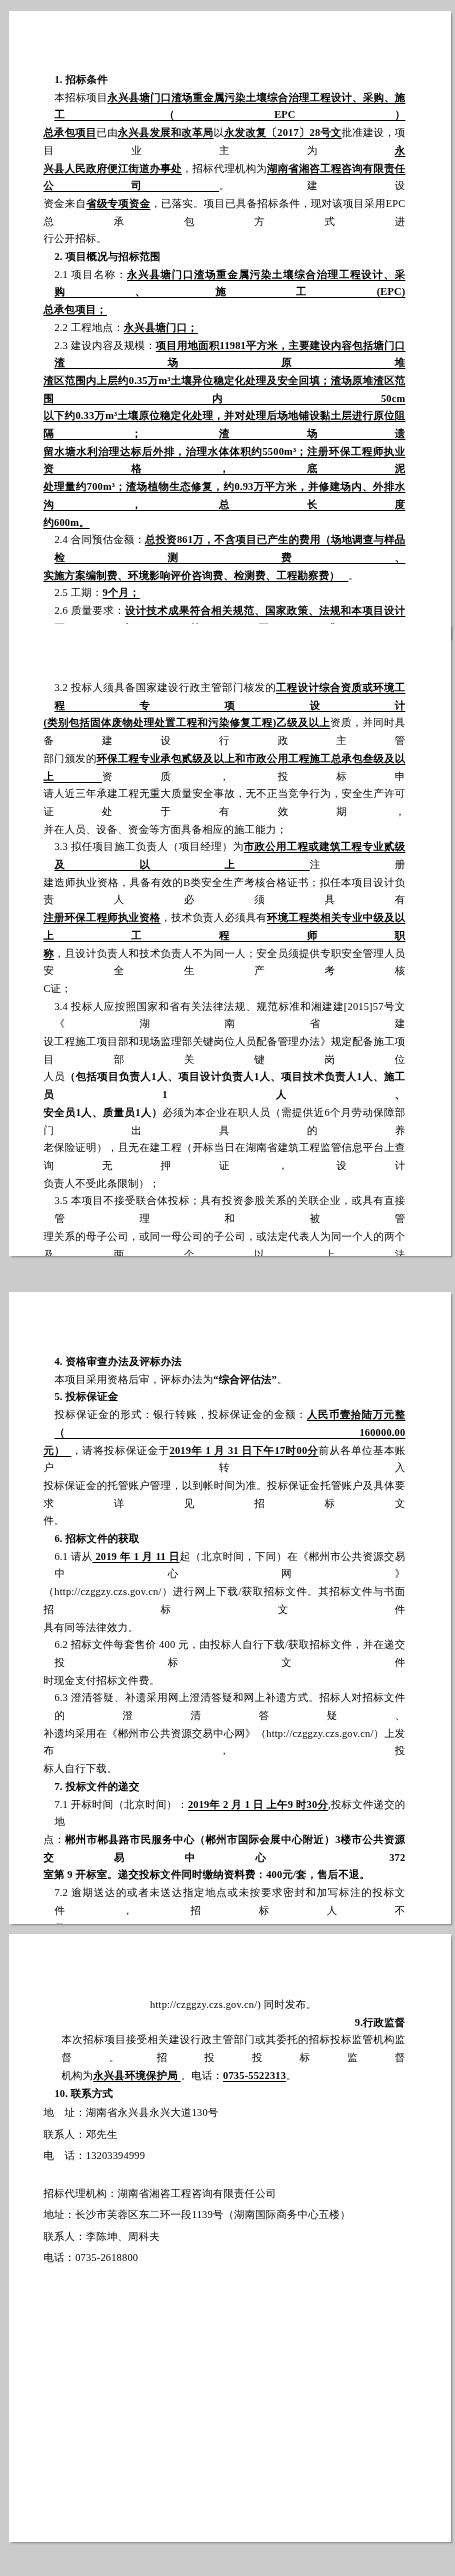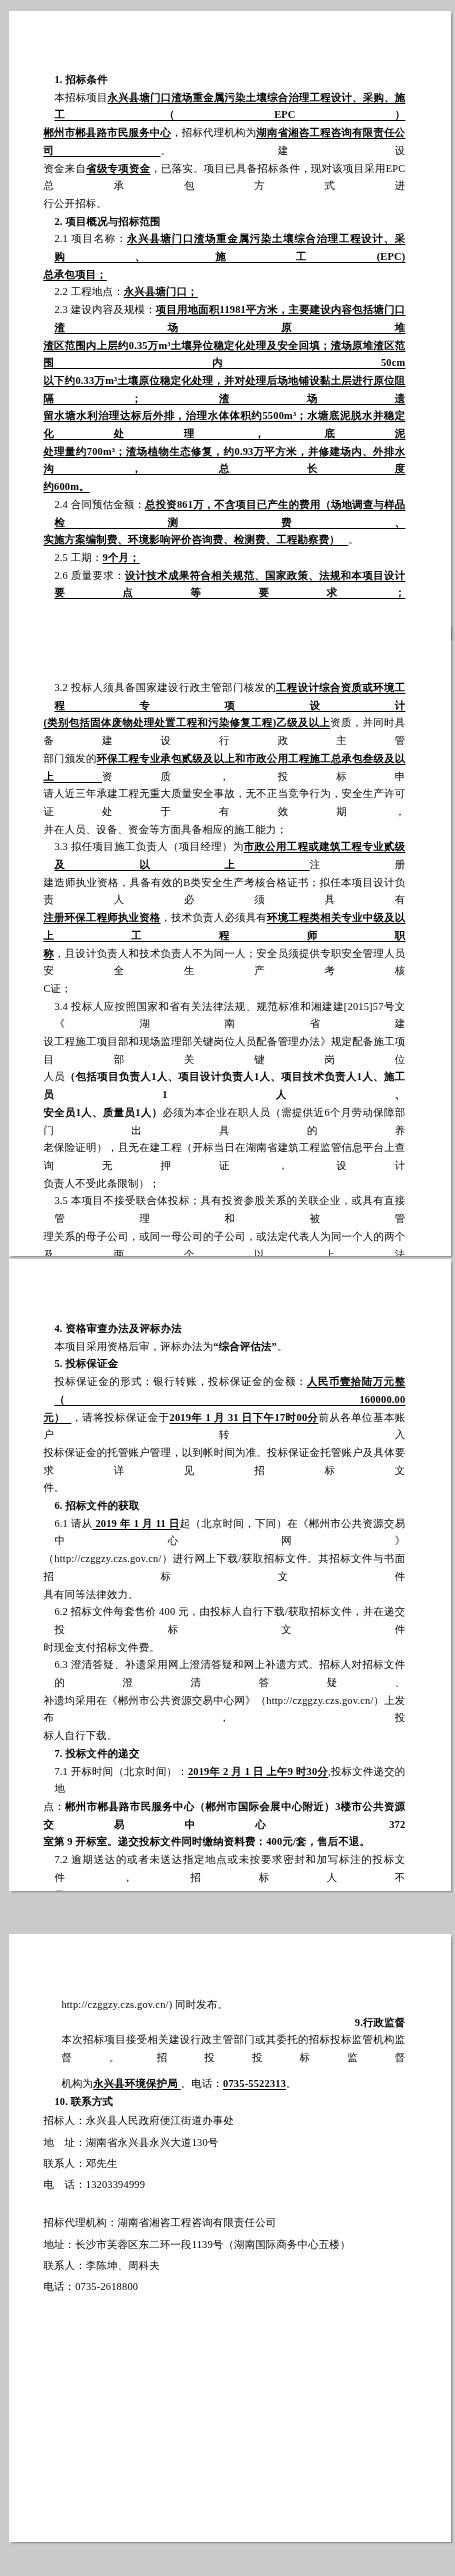--- a/index.html
+++ b/index.html
@@ -24,21 +24,21 @@
     width: 442px;
     background: #ffffff;
     box-sizing: border-box;
     padding-left: 34px;
     padding-right: 46px;
     overflow: hidden;
     box-shadow: 2.1px 2.1px 1.6px rgba(0,0,0,0.25);
   }
   .page-1 { top: 11px;   height: 628px; padding-top: 60px; }
   .page-2 { top: 624px; height: 632px; padding-top: 55px; }
-  .page-3 { top: 1259px; height: 632px; padding-top: 61px; }
+  .page-3 { top: 1292px; height: 632px; padding-top: 61px; }
   .page-4 { top: 1934px; height: 608px; padding-top: 62px; }
 
   .line {
     font-size: 10.4px;
     line-height: 17.7px;
     min-height: 17.7px;
     text-align: left;
     letter-spacing: 0.2px;
   }
   .line.j {
@@ -57,31 +57,32 @@
     text-underline-offset: 2.1px;
   }
 </style>
 </head>
 <body>
 
 <div class="viewer">
   <div class="page page-1">
       <div class="line" style="padding-left: 11px;"><span class="s-b">1.  招标条件</span></div>
       <div class="line j" style="padding-left: 11px;"><span class="s-r">本招标项目</span><span class="s-bu">永兴县塘门口渣场重金属污染土壤综合治理工程设计、采购、施工（EPC）</span></div>
-      <div class="line j"><span class="s-bu">郴州市郴县路市民服务中心</span><span class="s-r">，招标代理机构为</span><span class="s-bu">湖南省湘咨工程咨询有限责任公司</span><span class="s-r">。建设</span></div>
+      <div class="line j"><span class="s-bu">总承包项目</span><span class="s-r">已由</span><span class="s-bu">永兴县发展和改革局</span><span class="s-r">以</span><span class="s-bu">永发改复〔2017〕28号文</span><span class="s-r">批准建设，项目业主为</span><span class="s-bu">永</span></div>
+      <div class="line j"><span class="s-bu">兴县人民政府便江街道办事处</span><span class="s-r">，招标代理机构为</span><span class="s-bu">湖南省湘咨工程咨询有限责任公司</span><span class="s-r">。建设</span></div>
       <div class="line j"><span class="s-r">资金来自</span><span class="s-bu">省级专项资金</span><span class="s-r">，已落实。项目已具备招标条件，现对该项目采用EPC总承包方式进</span></div>
       <div class="line"><span class="s-r">行公开招标。</span></div>
       <div class="line" style="padding-left: 11px;"><span class="s-b">2.  项目概况与招标范围</span></div>
       <div class="line j" style="padding-left: 11px;"><span class="s-r">2.1 项目名称：</span><span class="s-bu">永兴县塘门口渣场重金属污染土壤综合治理工程设计、采购、施工(EPC)</span></div>
       <div class="line"><span class="s-bu">总承包项目；</span></div>
       <div class="line" style="padding-left: 11px;"><span class="s-r">2.2 工程地点：</span><span class="s-bu">永兴县塘门口；</span></div>
       <div class="line j" style="padding-left: 11px;"><span class="s-r">2.3 建设内容及规模：</span><span class="s-bu">项目用地面积11981平方米，主要建设内容包括塘门口渣场原堆</span></div>
       <div class="line j"><span class="s-bu">渣区范围内上层约0.35万m³土壤异位稳定化处理及安全回填；渣场原堆渣区范围内50cm</span></div>
       <div class="line j"><span class="s-bu">以下约0.33万m³土壤原位稳定化处理，并对处理后场地铺设黏土层进行原位阻隔；渣场遗</span></div>
-      <div class="line j"><span class="s-bu">留水塘水利治理达标后外排，治理水体体积约5500m³；水塘底泥脱水并稳定化处理，底泥</span></div>
+      <div class="line j"><span class="s-bu">留水塘水利治理达标后外排，治理水体体积约5500m³；注册环保工程师执业资格，底泥</span></div>
       <div class="line j"><span class="s-bu">处理量约700m³；渣场植物生态修复，约0.93万平方米，并修建场内、外排水沟，总长度</span></div>
       <div class="line"><span class="s-bu">约600m。</span></div>
       <div class="line j" style="padding-left: 11px;"><span class="s-r">2.4 合同预估金额：</span><span class="s-bu">总投资861万，不含项目已产生的费用（场地调查与样品检测费、</span></div>
       <div class="line"><span class="s-bu">实施方案编制费、环境影响评价咨询费、检测费、工程勘察费）&nbsp;&nbsp;&nbsp;</span><span class="s-r">。</span></div>
       <div class="line" style="padding-left: 11px;"><span class="s-r">2.5 工期：</span><span class="s-bu">9个月；</span></div>
       <div class="line j" style="padding-left: 11px;"><span class="s-r">2.6 质量要求：</span><span class="s-bu">设计技术成果符合相关规范、国家政策、法规和本项目设计要点等要求；</span></div>
       <div class="line j"></div>
     </div>
   <div class="page page-2">
       <div class="line j" style="padding-left: 11px;"><span class="s-r">3.2 投标人须具备国家建设行政主管部门核发的</span><span class="s-bu">工程设计综合资质或环境工程专项设计</span></div>
@@ -121,26 +122,25 @@
       <div class="line j"><span class="s-r">补遗均采用在《郴州市公共资源交易中心网》（http://czggzy.czs.gov.cn/）上发布，投</span></div>
       <div class="line"><span class="s-r">标人自行下载。</span></div>
       <div class="line" style="padding-left: 11px;"><span class="s-b">7.  投标文件的递交</span></div>
       <div class="line j" style="padding-left: 11px;"><span class="s-r">7.1 开标时间（北京时间）：</span><span class="s-bu">2019年 2 月 1 日 上午9  时30分</span><span class="s-r">,投标文件递交的地</span></div>
       <div class="line j"><span class="s-r">点：</span><span class="s-b">郴州市郴县路市民服务中心（郴州市国际会展中心附近）3楼市公共资源交易中心 372</span></div>
       <div class="line"><span class="s-b">室第 9 开标室。递交投标文件同时缴纳资料费：400元/套，售后不退。</span></div>
       <div class="line j" style="padding-left: 11px;"><span class="s-r">7.2 逾期送达的或者未送达指定地点或未按要求密封和加写标注的投标文件，招标人不</span></div>
       <div class="line" style="padding-left: 11px;"><span class="s-r">予</span></div>
     </div>
   <div class="page page-4">
-      <div class="line" style="padding-left: 18px;"><span class="s-r">http://czggzy.czs.gov.cn/) 同时发布。</span></div>
+      <div class="line" style="padding-left: 18px; text-align: center;"><span class="s-r">http://czggzy.czs.gov.cn/) 同时发布。</span></div>
       <div class="line" style="padding-left: 44px; text-align: right;"><span class="s-b">9.行政监督</span></div>
       <div class="line j" style="padding-left: 18px;"><span class="s-r">本次招标项目接受相关建设行政主管部门或其委托的招标投标监管机构监督。招投投标监督</span></div>
-      <div class="line" style="padding-left: 18px; margin-top: 8px;"><span class="s-r">机构为</span><span class="s-bu">永兴县环境保护局&nbsp;</span><span class="s-r">。电话：</span><span class="s-bu">0735-5522313</span><span class="s-r">。</span></div>
+      <div class="line" style="padding-left: 18px;"><span class="s-r">机构为</span><span class="s-bu">永兴县环境保护局&nbsp;</span><span class="s-r">。电话：</span><span class="s-bu">0735-5522313</span><span class="s-r">。</span></div>
       <div class="line" style="padding-left: 11px;"><span class="s-b">10.  联系方式</span></div>
-      <div class="line lh41"><span class="s-r">招标人：永兴县人民政府便江街道办事处</span></div>
       <div class="line lh41"><span class="s-r">地　址：湖南省永兴县永兴大道130号</span></div>
       <div class="line lh41"><span class="s-r">联系人：邓先生</span></div>
       <div class="line lh41"><span class="s-r">电　话：13203394999</span></div>
       <div class="line lh41" style="margin-top: 17px;"><span class="s-r">招标代理机构：湖南省湘咨工程咨询有限责任公司</span></div>
       <div class="line lh41"><span class="s-r">地址：长沙市芙蓉区东二环一段1139号（湖南国际商务中心五楼）</span></div>
       <div class="line lh41"><span class="s-r">联系人：李陈坤、周科夫</span></div>
       <div class="line lh41"><span class="s-r">电话：0735-2618800</span></div>
     </div>
 </div>
 

